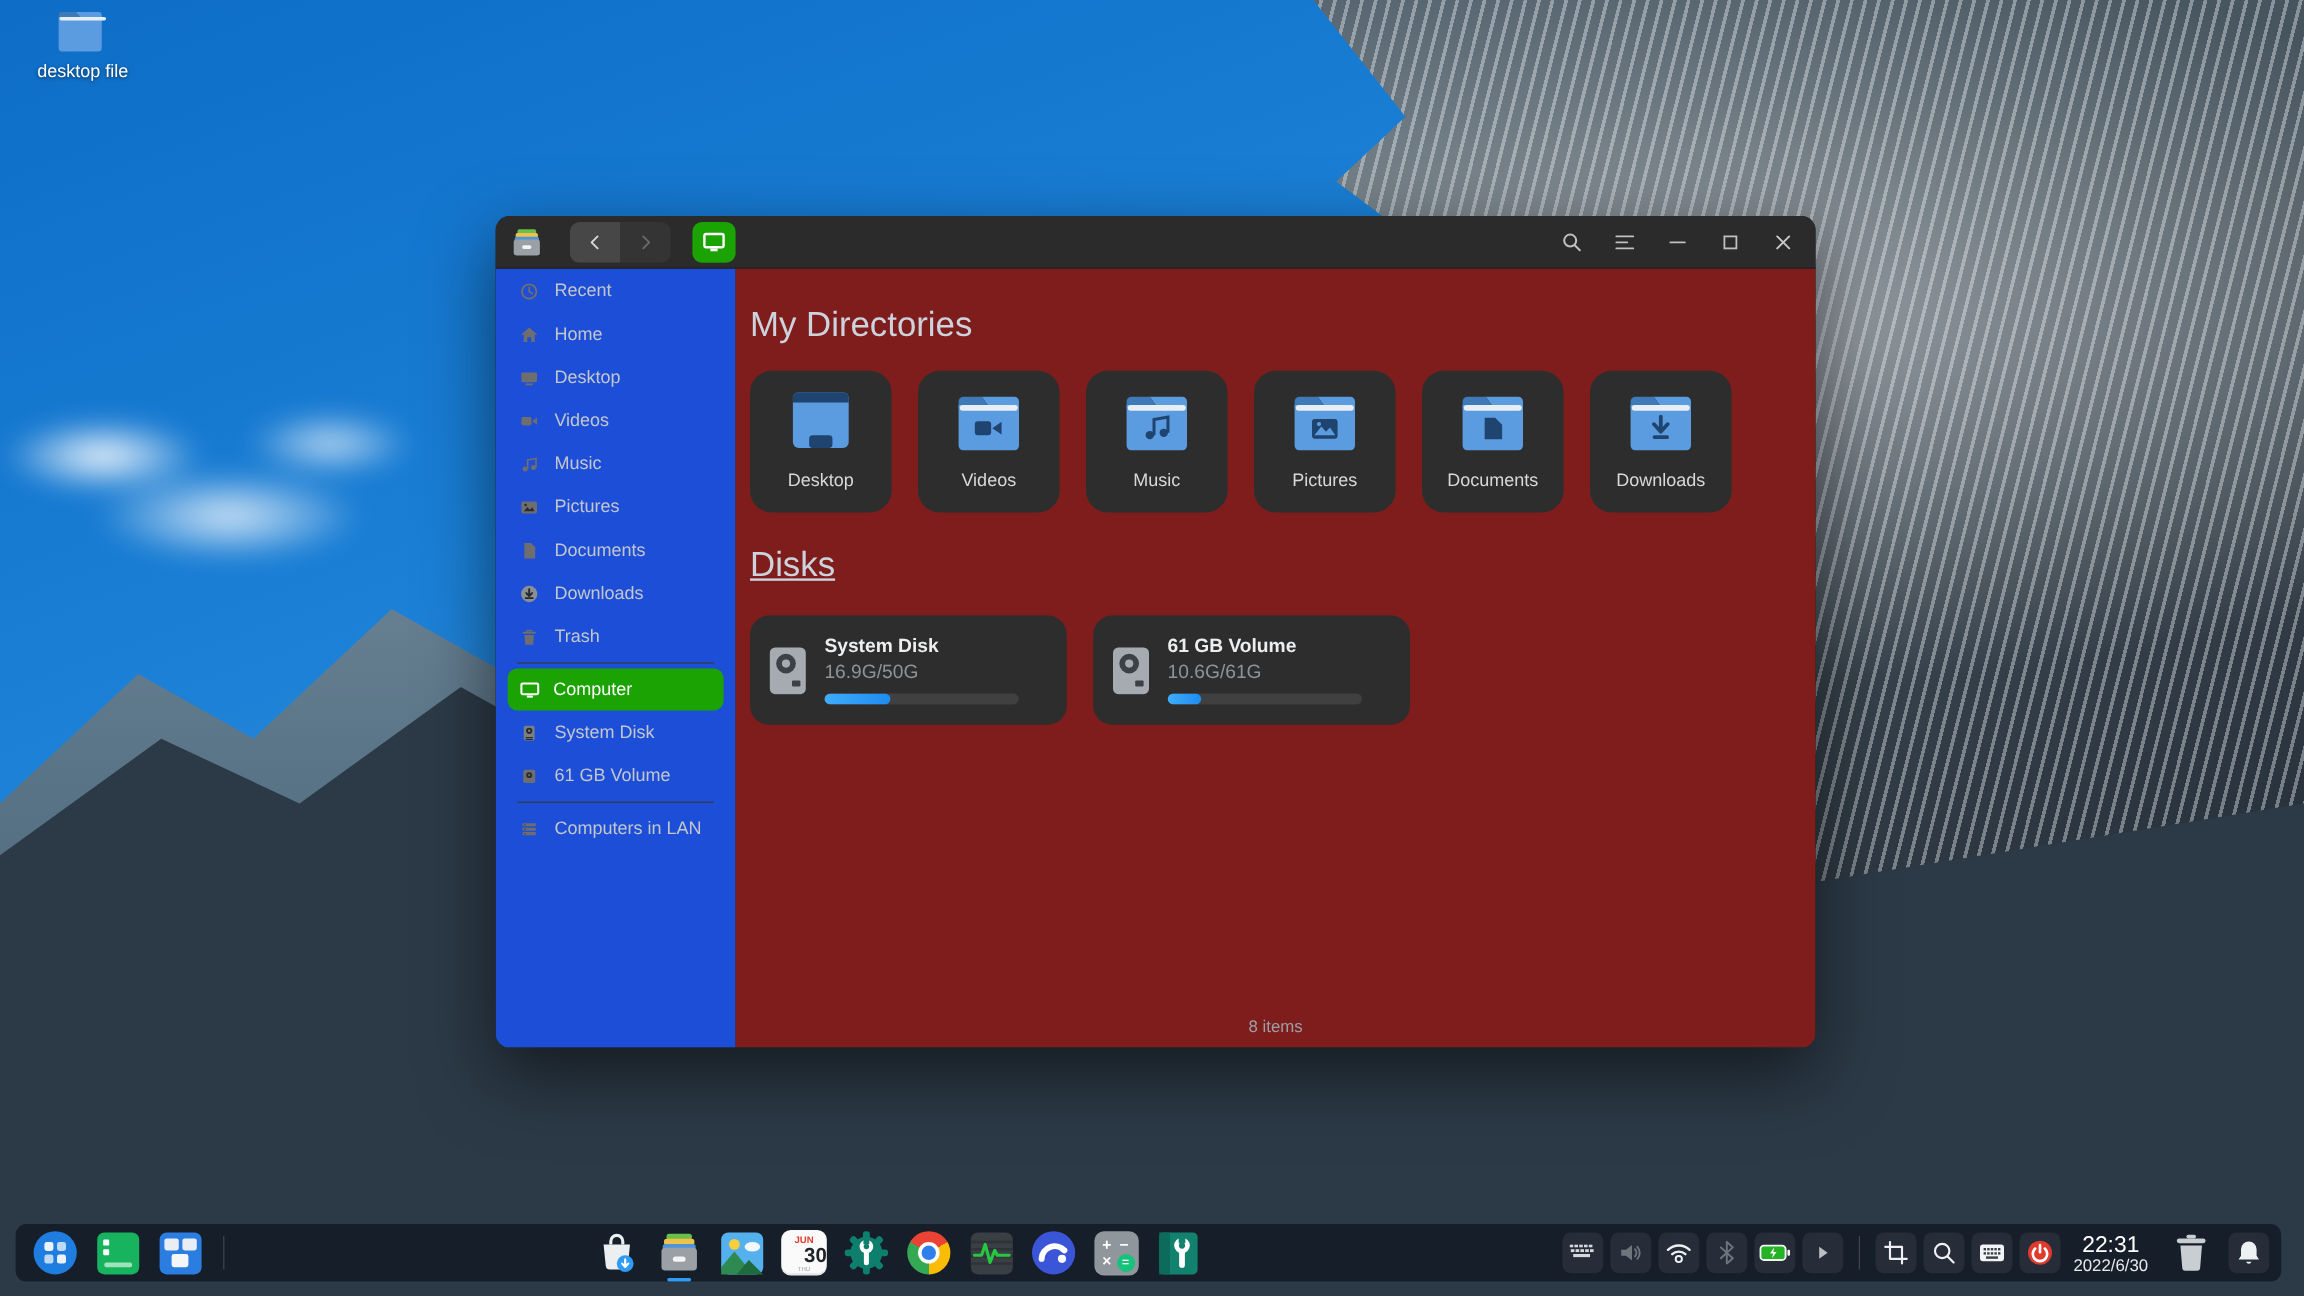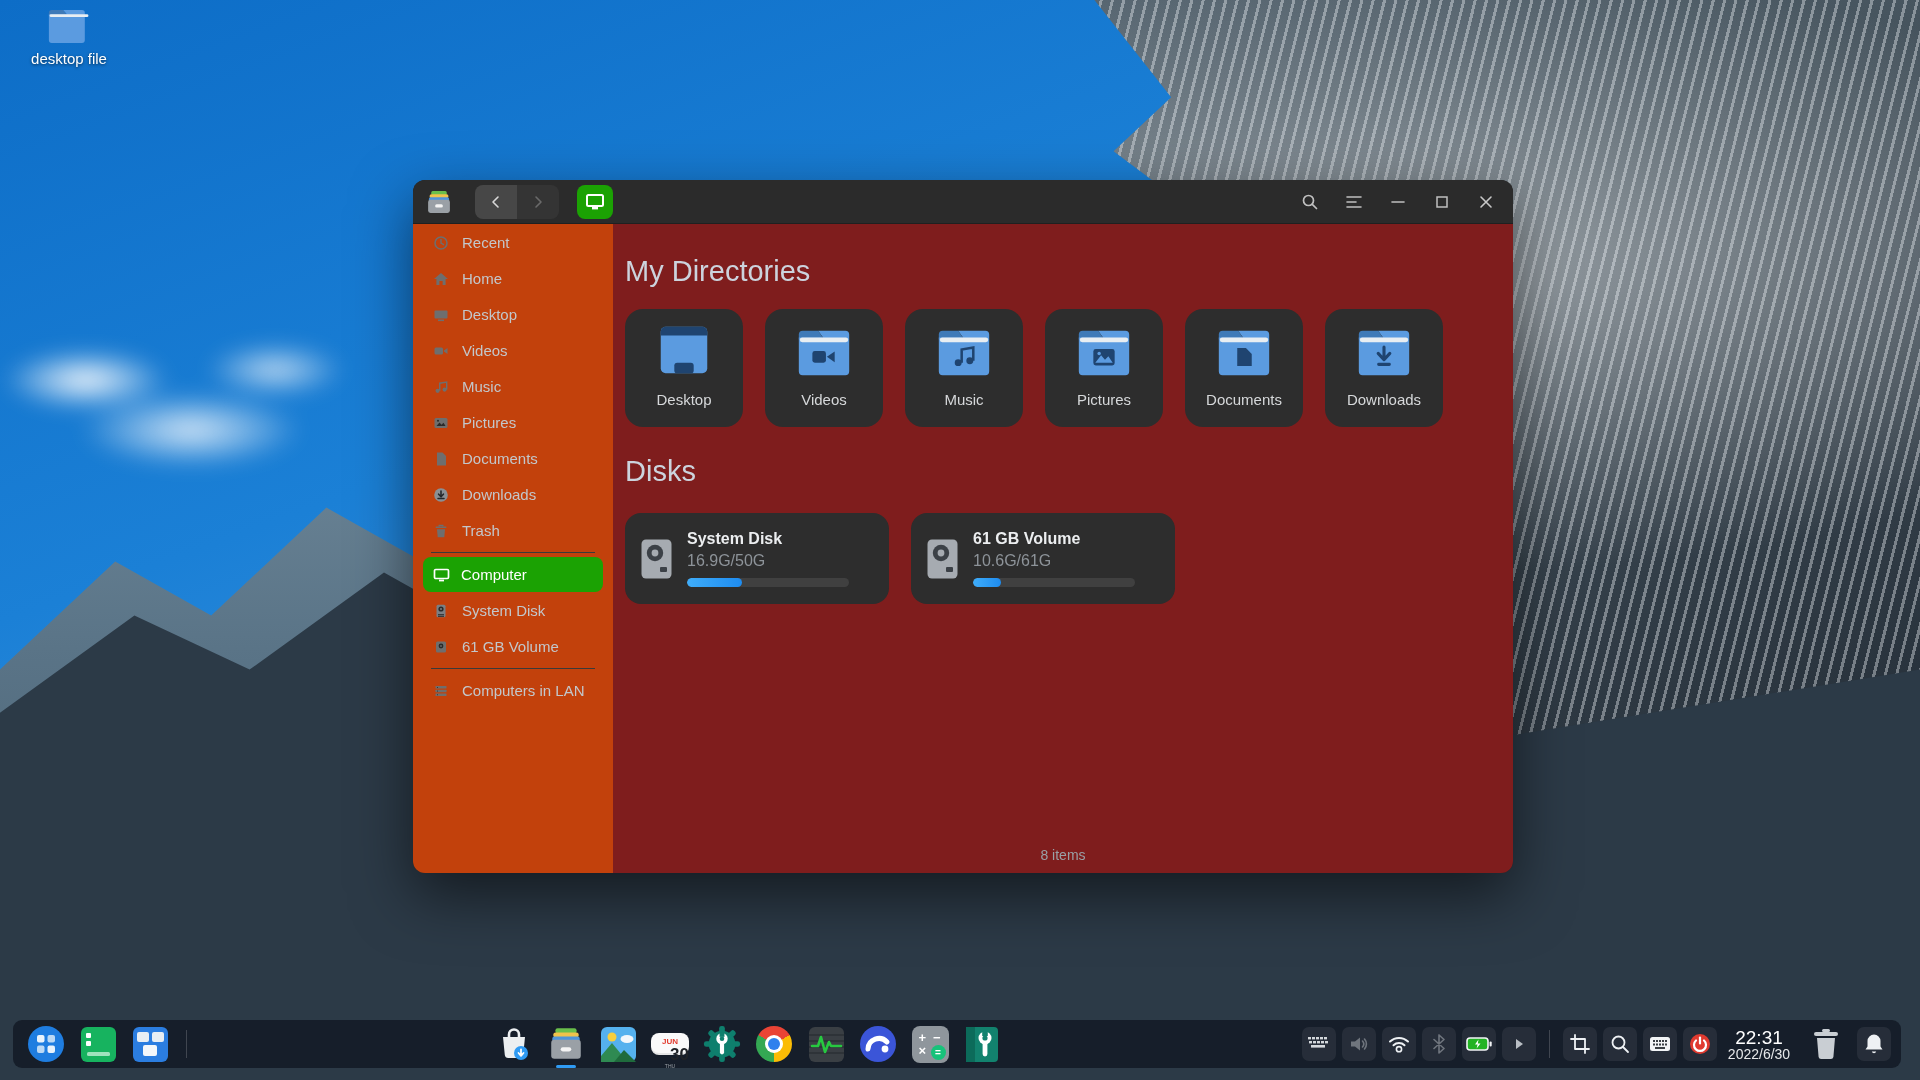--- a/index.html
+++ b/index.html
@@ -38,30 +38,30 @@
   .nav-pill { display:flex; height:34px; border-radius:8px; overflow:hidden; }
   .nav-btn { width:42px; display:flex; align-items:center; justify-content:center; }
   .nav-back { background:#474747; }
   .nav-fwd  { background:#343434; }
   .crumb-btn { width:36px; height:34px; margin-left:18px; border-radius:8px; background:#1ba203;
     display:flex; align-items:center; justify-content:center; }
   .tb-spacer { flex:1; }
   .tb-ctl { width:30px; height:30px; margin-left:14px; display:flex; align-items:center; justify-content:center; }
 
   .win-body { flex:1; display:flex; min-height:0; position:relative; }
-  .sidebar { width:200px; background:#c2410c; padding-top:1px; flex:0 0 auto; }
+  .sidebar { width:200px; background:#1d4ed8; padding-top:1px; flex:0 0 auto; }
   .side-item { display:flex; align-items:center; gap:13px; height:35px; margin:0 10px 1px 10px; padding:0 10px;
     border-radius:8px; font-size:15px; color:#c3c7cb; }
   .side-item svg { flex:0 0 auto; }
   .side-item.active { background:#1ba203; color:#ffffff;gap:11px; }
   .side-sep { height:1px; background:#3a3a3a; margin:4px 18px; }
 
   .content { flex:1; background:#7f1d1d; padding:0 20px 0 12px; position:relative; }
   .sec-title { font-size:29px; line-height:38px; font-weight:400; color:#ccd3dd; }
-  .t1 { margin-top:28px; } .t2 { margin-top:25px; }
+  .t1 { margin-top:28px; } .t2 { margin-top:25px;text-decoration:underline; }
   .dir-grid { display:flex; gap:22px; margin-top:19px; }
   .dir-card { width:118px; height:118px; background:#2d2d2d; border-radius:18px; text-align:center; }
   .dir-card svg { margin-top:16px; }
   .dir-card .lbl { margin-top:10px; font-size:15px; line-height:18px; color:#d6d8da; }
   .disk-row { display:flex; gap:22px; margin-top:23px; }
   .disk-card { width:264px; height:91px; background:#2d2d2d; border-radius:16px; display:flex; align-items:center; padding:0 16px; gap:15px; }
   .disk-info { flex:1; }
   .disk-name { font-size:16px; font-weight:bold; color:#eceef0; line-height:18px; }
   .disk-usage { font-size:16px; color:#8d9399; margin-top:4px; }
   .bar { width:162px; height:9px; border-radius:5px; background:#404040; margin-top:8px; overflow:hidden; }
@@ -80,21 +80,21 @@
   .clock { width:70px; text-align:center; color:#fff; margin:0 4px; }
   .clock .time { font-size:19px; line-height:20px; }
   .clock .date { font-size:14px; line-height:12px; color:#e6e8ea; }
   .grow { flex:1; }
 
   
   .chrome-ball { width:36px; height:36px; border-radius:50%; position:relative;
     background:conic-gradient(from 60deg,#fbbc05 0 120deg,#34a853 120deg 240deg,#ea4335 240deg 360deg); }
   .chrome-ball::before { content:""; position:absolute; left:9px; top:9px; width:18px; height:18px; border-radius:50%; background:#fff; }
   .chrome-ball::after { content:""; position:absolute; left:12px; top:12px; width:12px; height:12px; border-radius:50%; background:#2f80ed; }
-  .calendar-ic { width:38px; height:22px; border-radius:8px; background:#fafafa; text-align:center; box-shadow:inset 0 -2px 0 rgba(0,0,0,.08); }
+  .calendar-ic { width:38px; height:38px; border-radius:8px; background:#fafafa; text-align:center; box-shadow:inset 0 -2px 0 rgba(0,0,0,.08); }
   .calendar-ic .mon { font-size:8px; font-weight:bold; color:#e23b2e; line-height:9px; margin-top:4px; }
   .calendar-ic .day { font-size:17px; font-weight:bold; color:#202327; line-height:17px;text-align:right; }
   .calendar-ic .wk { font-size:5px; color:#9aa0a6; line-height:6px; }
   .calc-ic { width:37px; height:37px; border-radius:8px; background:#8f969c; position:relative; }
   .calc-ic span { position:absolute; color:#fff; font-size:13px; font-weight:bold; line-height:13px; }
   .calc-eq { position:absolute; right:3px; bottom:3px; width:15px; height:15px; border-radius:50%; background:#17c27a;
     color:#fff; font-size:10px; font-weight:bold; display:flex; align-items:center; justify-content:center; }
 </style>
 </head>
 <body>

